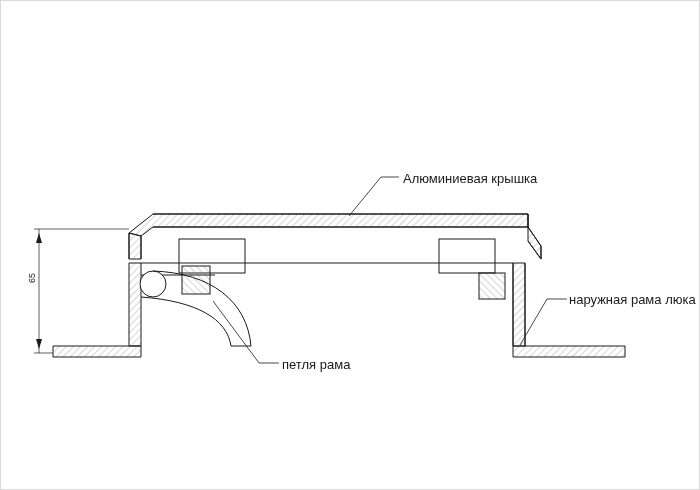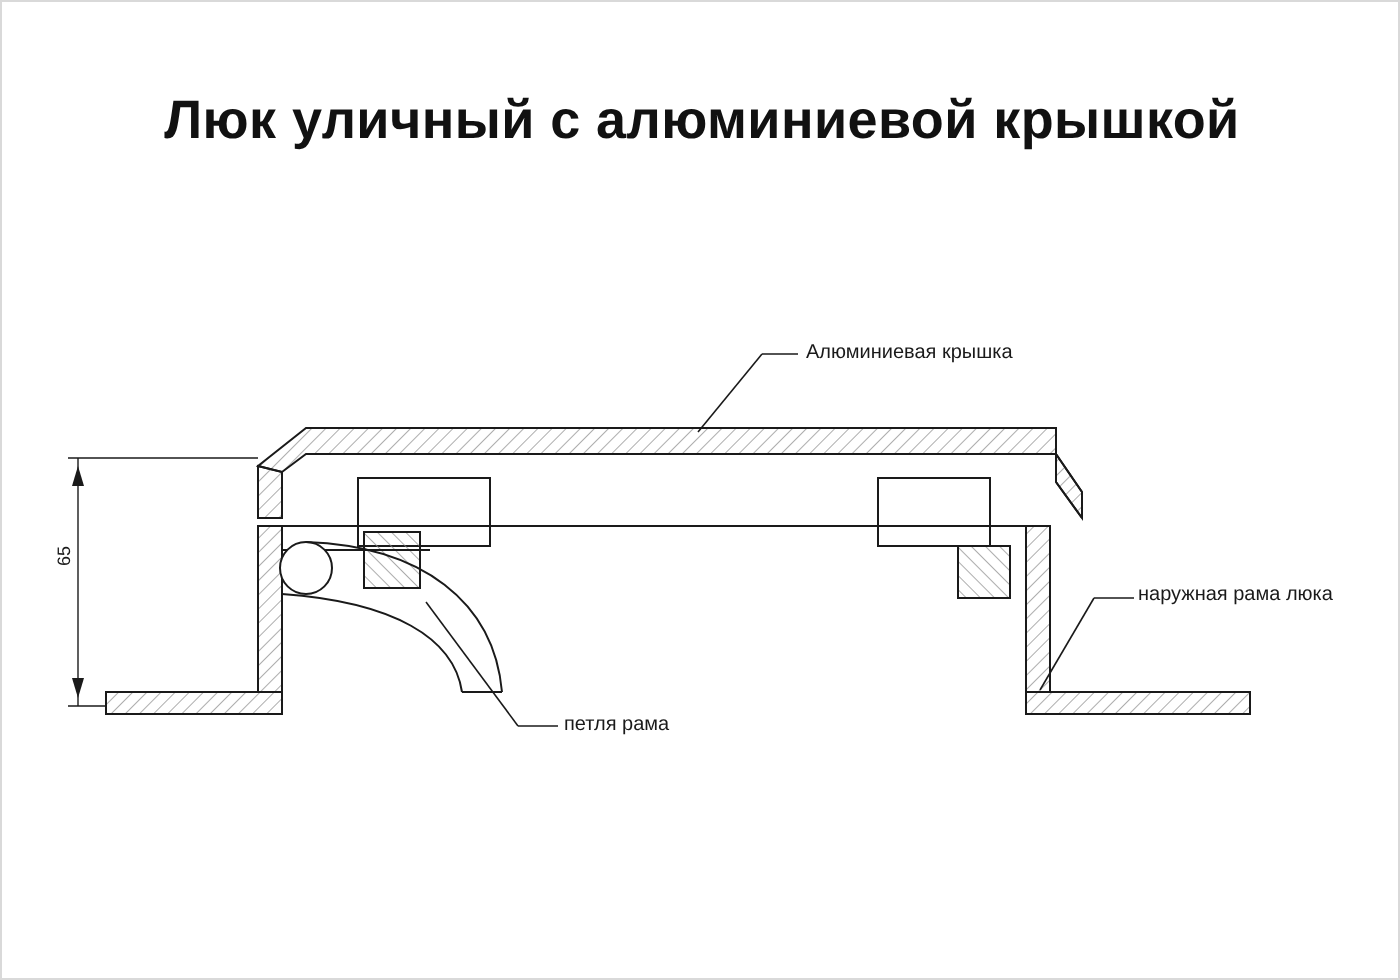--- a/index.html
+++ b/index.html
@@ -29,42 +29,41 @@
     letter-spacing: 0.2px;
     font-family: "Liberation Sans", sans-serif;
   }
   .svg-layer {
     position: absolute;
     left: 0;
     top: 0;
   }
   .lbl {
     position: absolute;
-    font-size: 10px;
+    font-size: 13px;
     color: #1a1a1a;
     white-space: nowrap;
     font-family: "Liberation Sans", sans-serif;
   }
   #lbl-cover { left: 402px; top: 170px; }
   #lbl-frame { left: 568px; top: 291px; }
   #lbl-hinge { left: 281px; top: 356px; }
   #lbl-dim {
     left: 26px;
     top: 282px;
     font-size: 9px;
     transform: rotate(-90deg);
     transform-origin: left top;
   }
 </style>
 </head>
 <body>
 
 <div id="page">
 
-  <div id="title">Люк уличный с алюминиевой крышкой</div>
 
   <svg class="svg-layer" width="700" height="490" viewBox="0 0 700 490">
     <defs>
       <pattern id="hatch45" width="5" height="5" patternTransform="rotate(45)" patternUnits="userSpaceOnUse">
         <line x1="0" y1="0" x2="0" y2="5" stroke="#8a8a8a" stroke-width="0.7"></line>
       </pattern>
       <pattern id="hatch135" width="5" height="5" patternTransform="rotate(-45)" patternUnits="userSpaceOnUse">
         <line x1="0" y1="0" x2="0" y2="5" stroke="#8a8a8a" stroke-width="0.7"></line>
       </pattern>
     </defs>

